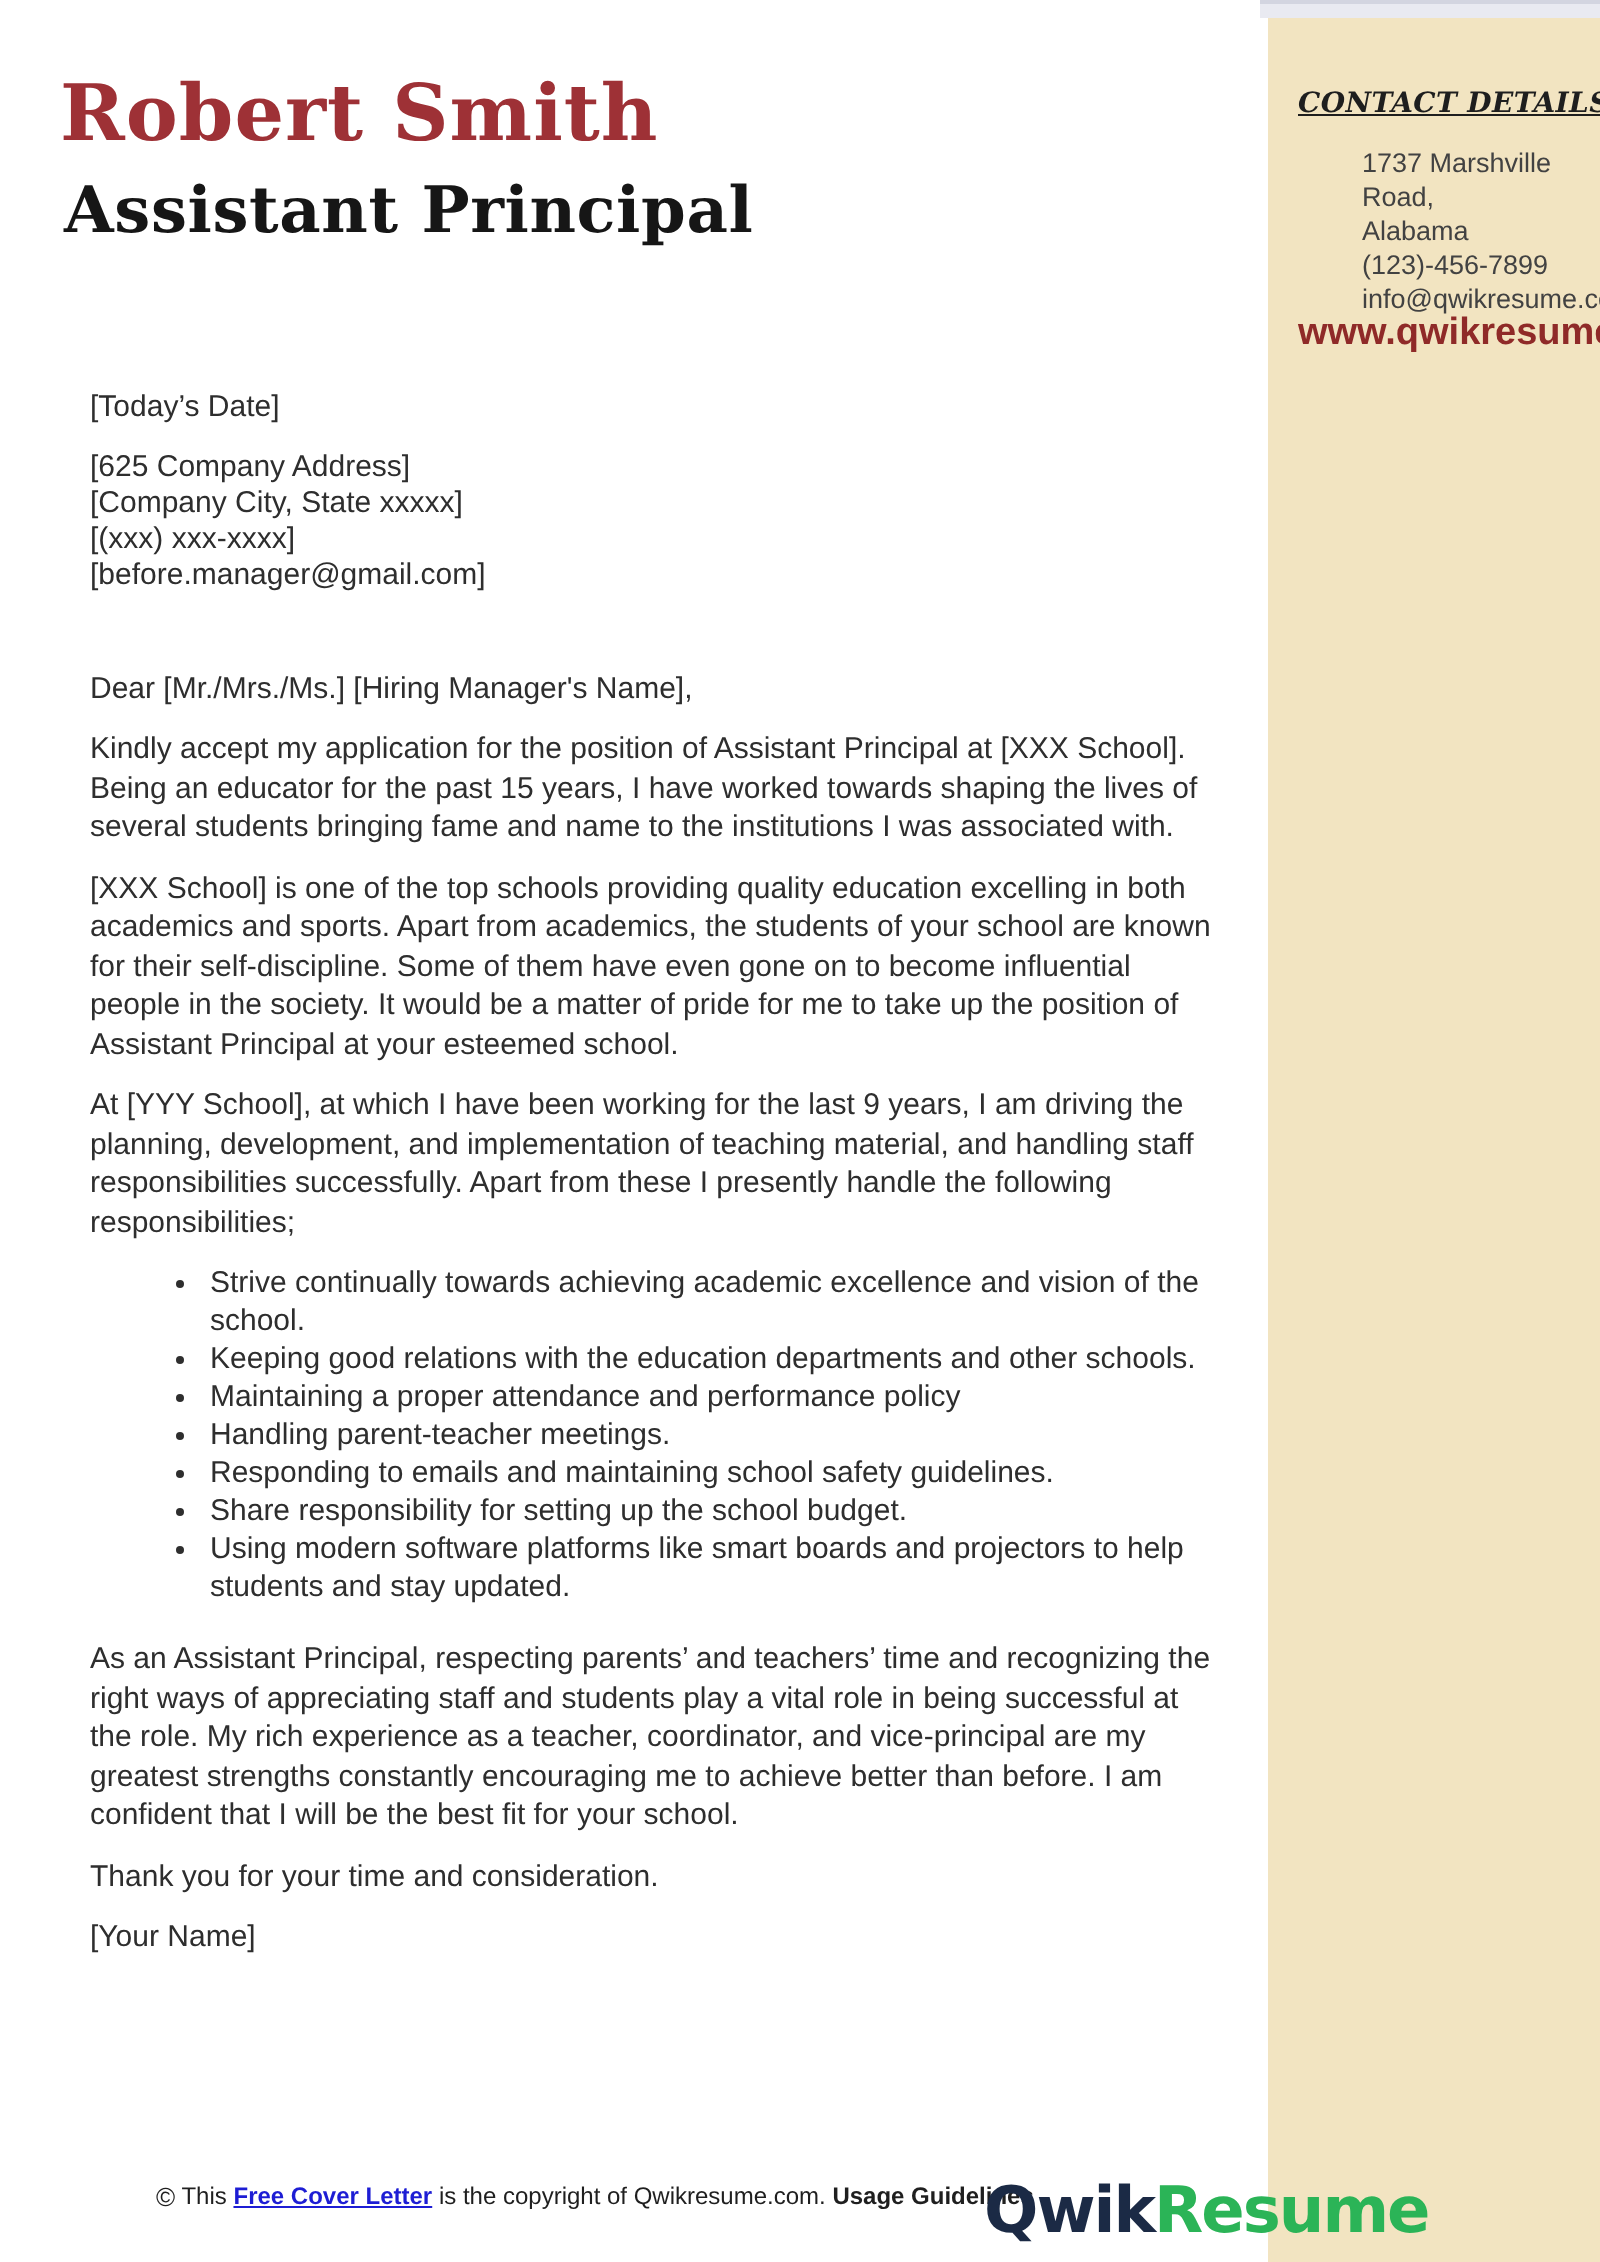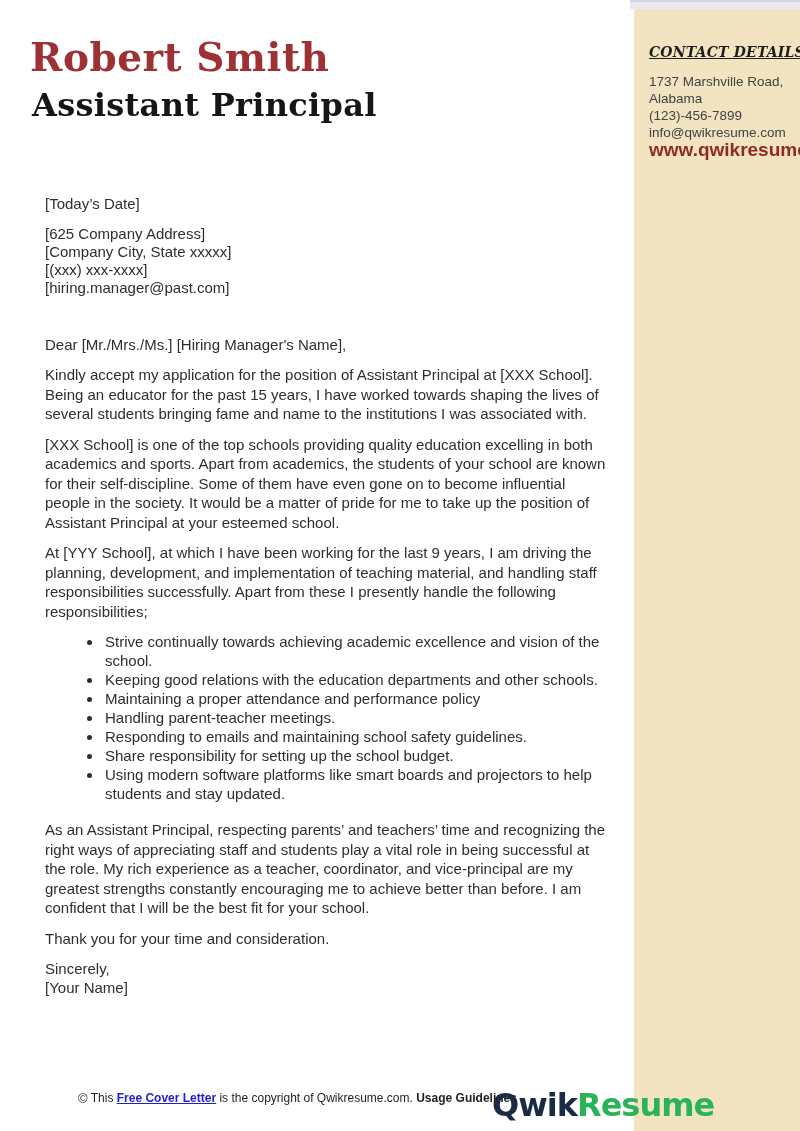--- a/index.html
+++ b/index.html
@@ -23,21 +23,21 @@
     padding:35px 12px 0 15px;
   }
   .sidebar-heading {
     font-family:"DejaVu Serif", serif;
     font-style:italic; font-weight:bold;
     font-size:14px; letter-spacing:0.2px;
     color:#1e1e1e; text-decoration:underline;
     margin:0 0 13px 0; white-space:nowrap;
   }
   .contact-line {
-    font-size:13.5px; line-height:17px; color:#424242;
+    font-size:13.5px; line-height:17px; color:#424242;margin-left:32px;
   }
   .website-link {
     display:block; font-size:19px; line-height:17px;
     color:#8f2a28; font-weight:bold; text-decoration:none;
   }
 
   
   .headerblock { position:absolute; left:30px; top:34px; }
   .applicant-name {
     font-family:"DejaVu Serif", serif;
@@ -103,21 +103,21 @@
     <h2 class="job-title">Assistant Principal</h2>
   </header>
 
   <main class="letter">
     <p class="date-line">[Today’s Date]</p>
 
     <div class="address-block">
       <div>[625 Company Address]</div>
       <div>[Company City, State xxxxx]</div>
       <div>[(xxx) xxx-xxxx]</div>
-      <div>[hiring.manager@past.com]</div>
+      <div>[before.manager@gmail.com]</div>
     </div>
 
     <p class="salutation">Dear [Mr./Mrs./Ms.] [Hiring Manager's Name],</p>
 
     <p>Kindly accept my application for the position of Assistant Principal at [XXX School]. Being an educator for the past 15 years, I have worked towards shaping the lives of several students bringing fame and name to the institutions I was associated with.</p>
     <p>[XXX School] is one of the top schools providing quality education excelling in both academics and sports. Apart from academics, the students of your school are known for their self-discipline. Some of them have even gone on to become influential people in the society. It would be a matter of pride for me to take up the position of Assistant Principal at your esteemed school.</p>
     <p class="para2">At [YYY School], at which I have been working for the last 9 years, I am driving the planning, development, and implementation of teaching material, and handling staff responsibilities successfully. Apart from these I presently handle the following responsibilities;</p>
 
     <ul>
       <li>Strive continually towards achieving academic excellence and vision of the school.</li>
@@ -125,21 +125,20 @@
       <li>Maintaining a proper attendance and performance policy</li>
       <li>Handling parent-teacher meetings.</li>
       <li>Responding to emails and maintaining school safety guidelines.</li>
       <li>Share responsibility for setting up the school budget.</li>
       <li>Using modern software platforms like smart boards and projectors to help students and stay updated.</li>
     </ul>
 
     <p>As an Assistant Principal, respecting parents’ and teachers’ time and recognizing the right ways of appreciating staff and students play a vital role in being successful at the role. My rich experience as a teacher, coordinator, and vice-principal are my greatest strengths constantly encouraging me to achieve better than before. I am confident that I will be the best fit for your school.</p>
     <p class="thanks">Thank you for your time and consideration.</p>
 
-    <div class="signoff-line">Sincerely,</div>
     <div class="signoff-line">[Your Name]</div>
   </main>
 
   <footer class="footer">
     <span class="copyright-sym">©</span>
     <span>This</span>
     <a class="footer-link" href="#">Free Cover Letter</a>
     <span>is the copyright of Qwikresume.com.</span>
     <a class="footer-bold" href="#" style="color:#1f1f1f; text-decoration:none;">Usage Guidelines</a>
   </footer>

